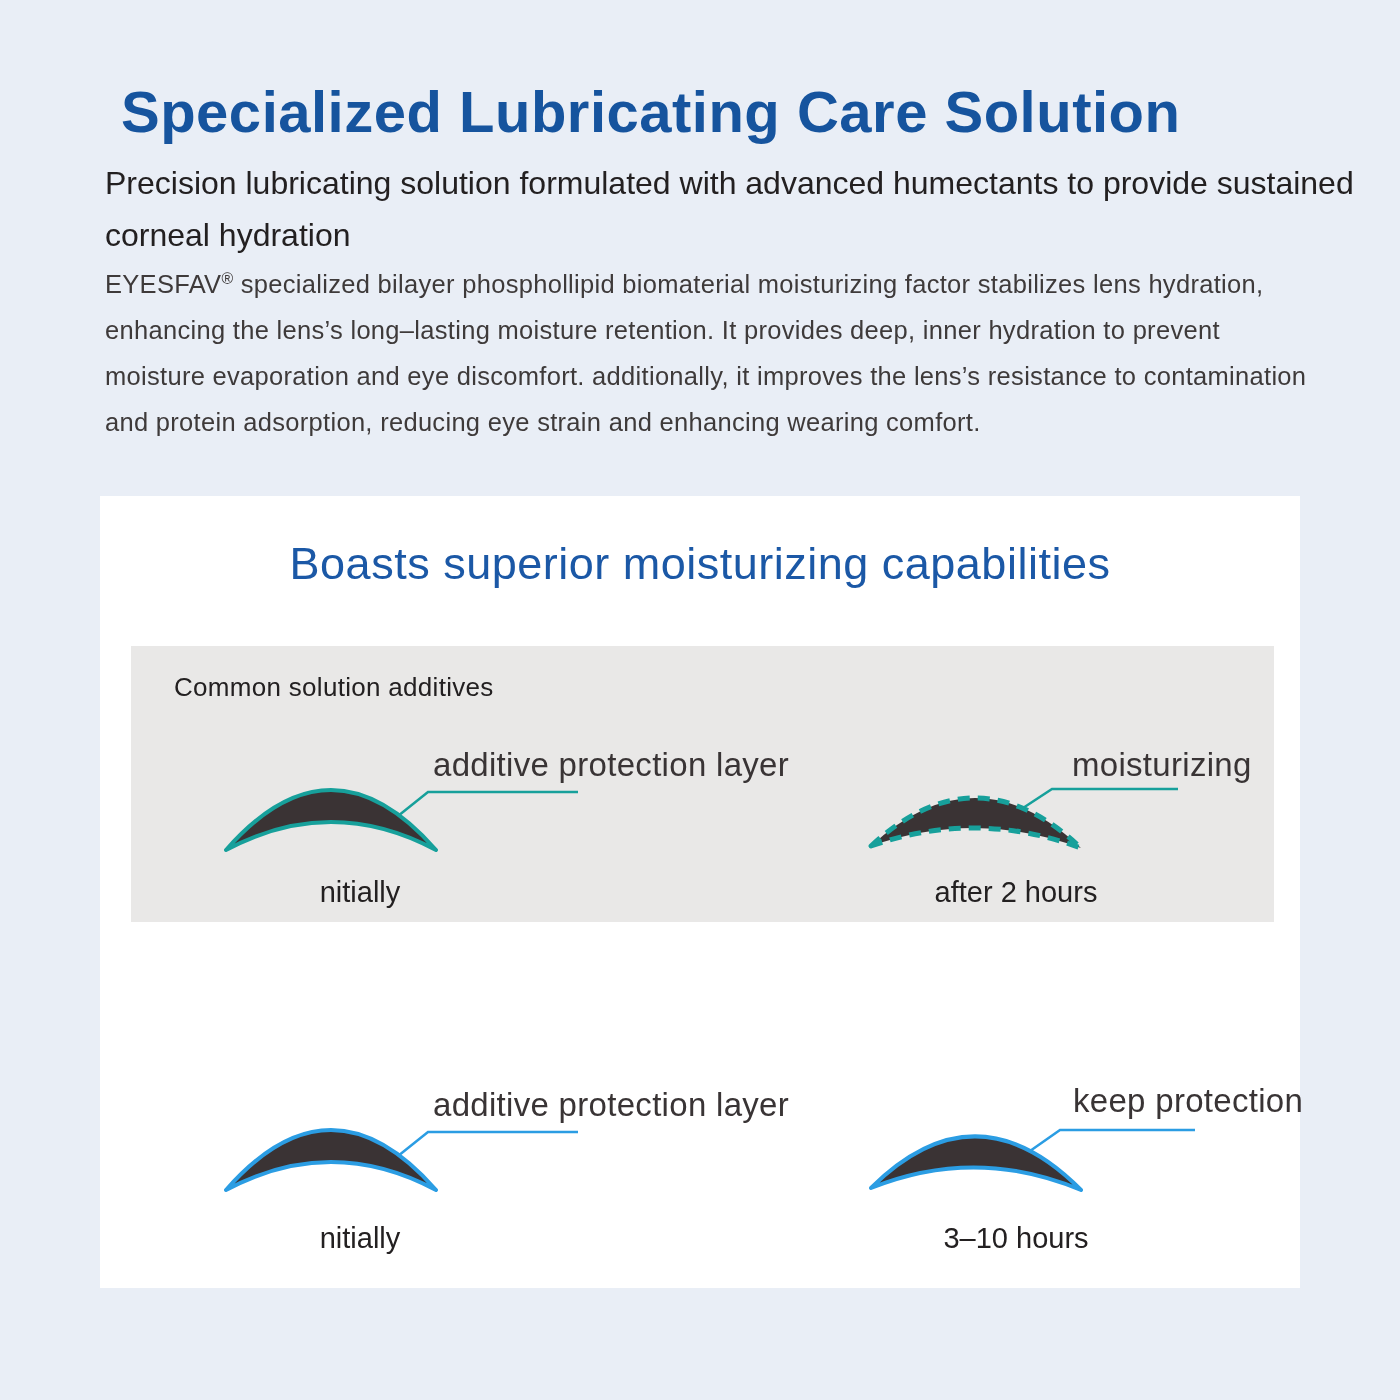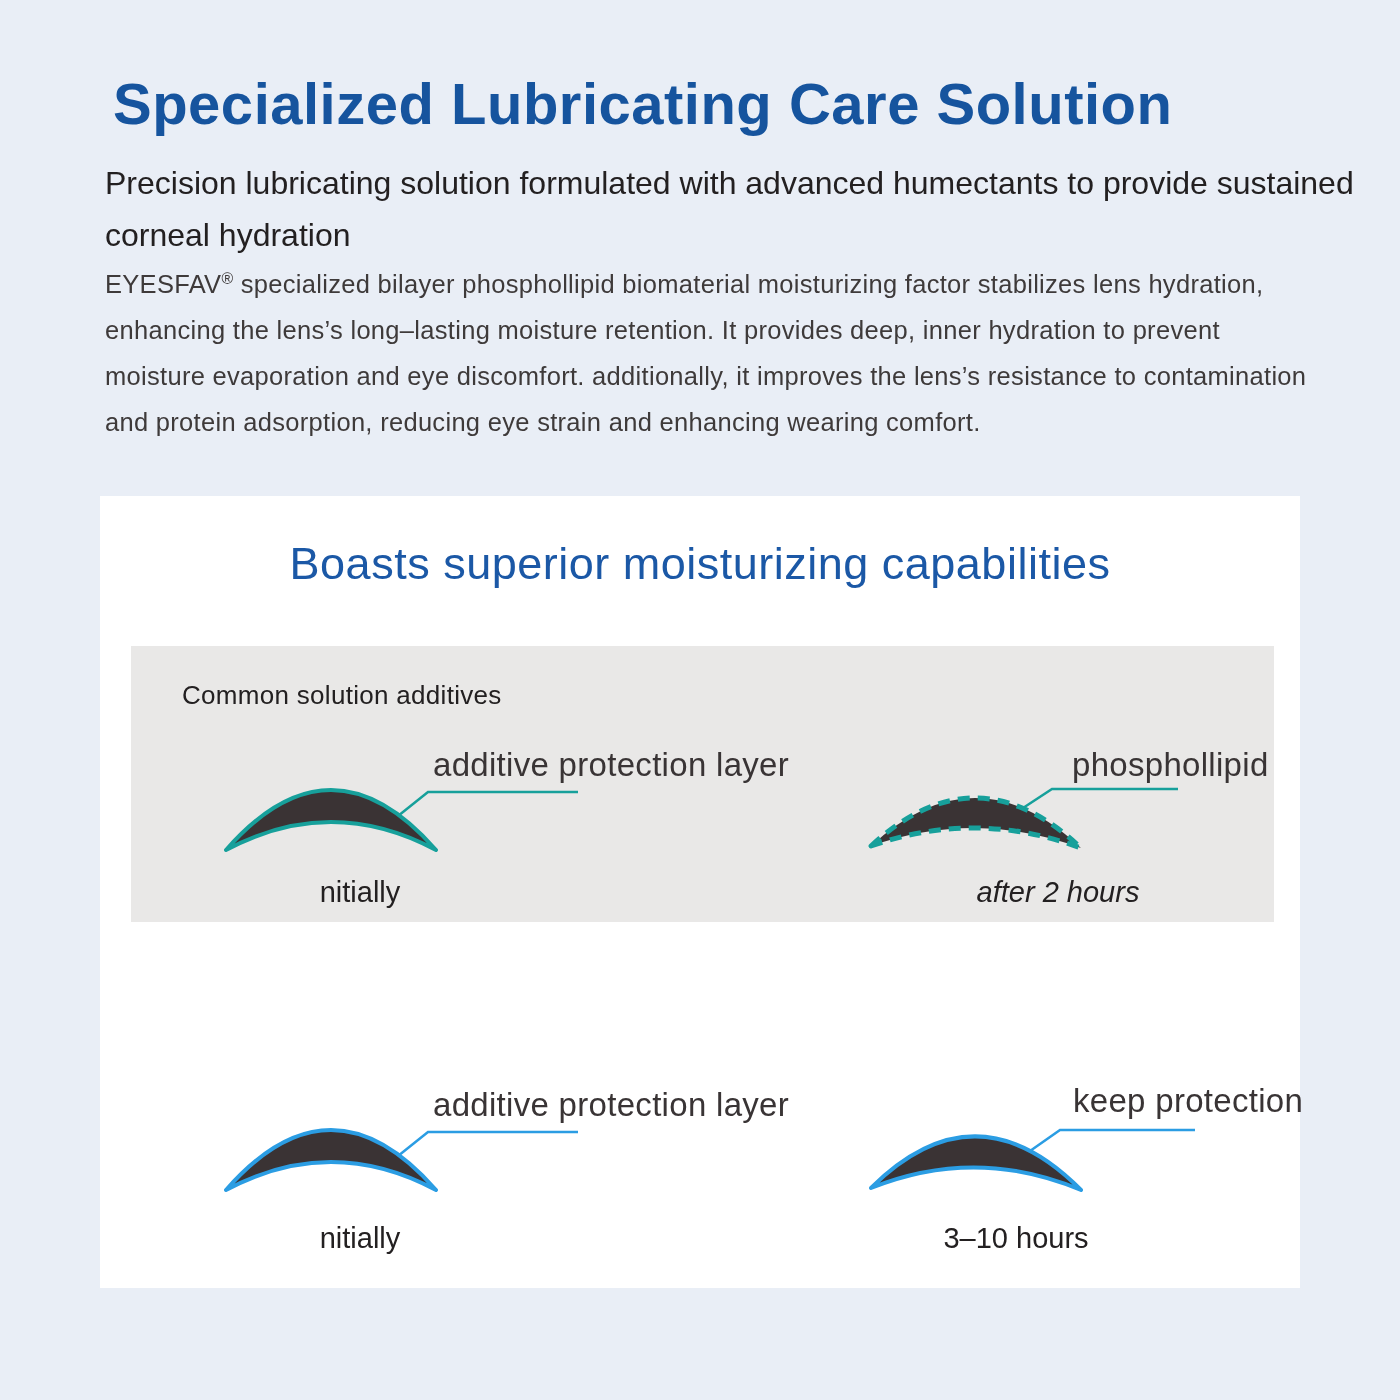--- a/index.html
+++ b/index.html
@@ -4,21 +4,21 @@
 <style>
   html,body{margin:0;padding:0;}
   .page{
     position:relative;
     width:1400px;height:1400px;
     background:var(--background,#e9eef6);
     font-family:"Liberation Sans","DejaVu Sans",sans-serif;
     overflow:hidden;
   }
   .page-title{
-    position:absolute;left:105px;top:62px;margin:8px;
+    position:absolute;left:105px;top:62px;margin:16px;
     font-size:58px;font-weight:bold;letter-spacing:.5px;
     color:var(--heading,#16549e);
     white-space:nowrap;
   }
   .page-subtitle{
     position:absolute;left:105px;top:158px;margin:0;
     width:1270px;
     font-size:32px;line-height:1.62;font-weight:400;
     color:var(--text_dark,#232021);
   }
@@ -39,21 +39,21 @@
     text-align:center;
     font-size:45px;font-weight:400;letter-spacing:.5px;
     color:var(--card_title,#1b58a6);
   }
   .gray-panel{
     position:absolute;left:31px;top:150px;
     width:1143px;height:276px;
     background:var(--panel,#e9e8e7);
   }
   .section-label{
-    position:absolute;margin:16px;
+    position:absolute;margin:8px;
     font-size:26px;letter-spacing:.3px;
     color:var(--text_dark,#232021);
     white-space:nowrap;
   }
   .label-common{left:66px;top:168px;}
   .label-rekey{left:66px;top:460px;}
   .fig-svg{position:absolute;display:block;}
   .svg-a{left:120px;top:284px;}
   .svg-b{left:765px;top:284px;}
   .svg-c{left:120px;top:624px;}
@@ -67,21 +67,21 @@
   .label-b{left:972px;top:250px;}
   .label-c{left:333px;top:590px;}
   .label-d{left:973px;top:586px;}
   .caption{
     position:absolute;margin:16px;width:200px;
     text-align:center;
     font-size:29px;color:var(--text_dark,#232021);
     white-space:nowrap;
   }
   .cap-a{left:144px;top:364px;}
-  .cap-b{left:842px;top:364px;font-style:italic;}
+  .cap-b{left:800px;top:364px;}
   .cap-c{left:144px;top:710px;}
   .cap-d{left:800px;top:710px;}
   .lens{fill:var(--lens,#3a3334);stroke-linejoin:round;}
   .lens-teal{stroke:var(--teal,#17a09b);stroke-width:4;}
   .lens-teal-dashed{stroke:var(--teal,#17a09b);stroke-width:5;stroke-dasharray:12 8;}
   .lens-blue{stroke:var(--blue,#2b9de3);stroke-width:4;}
   .callout{fill:none;stroke-width:2.5;}
   .callout-teal{stroke:var(--teal,#17a09b);}
   .callout-blue{stroke:var(--blue,#2b9de3);}
 </style>
@@ -108,21 +108,21 @@
       <path class="lens lens-teal" d="M 6 70 Q 111 -50 216 70 Q 111 14 6 70 Z"></path>
       <path class="callout callout-teal" d="M 178 36 L 208 12 L 358 12"></path>
     </svg>
     <p class="callout-label label-a">additive protection layer</p>
     <p class="caption cap-a">nitially</p>
 
     <svg class="fig-svg svg-b" width="320" height="80" viewBox="0 0 320 80">
       <path class="lens lens-teal-dashed" d="M 6 66 Q 111 -31 216 68 Q 111 29 6 66 Z"></path>
       <path class="callout callout-teal" d="M 158 28 L 187 9 L 313 9"></path>
     </svg>
-    <p class="callout-label label-b">phosphollipid</p>
+    <p class="callout-label label-b">moisturizing</p>
     <p class="caption cap-b">after 2 hours</p>
 
 
     <svg class="fig-svg svg-c" width="360" height="80" viewBox="0 0 360 80">
       <path class="lens lens-blue" d="M 6 70 Q 111 -50 216 70 Q 111 14 6 70 Z"></path>
       <path class="callout callout-blue" d="M 178 36 L 208 12 L 358 12"></path>
     </svg>
     <p class="callout-label label-c">additive protection layer</p>
     <p class="caption cap-c">nitially</p>
 

